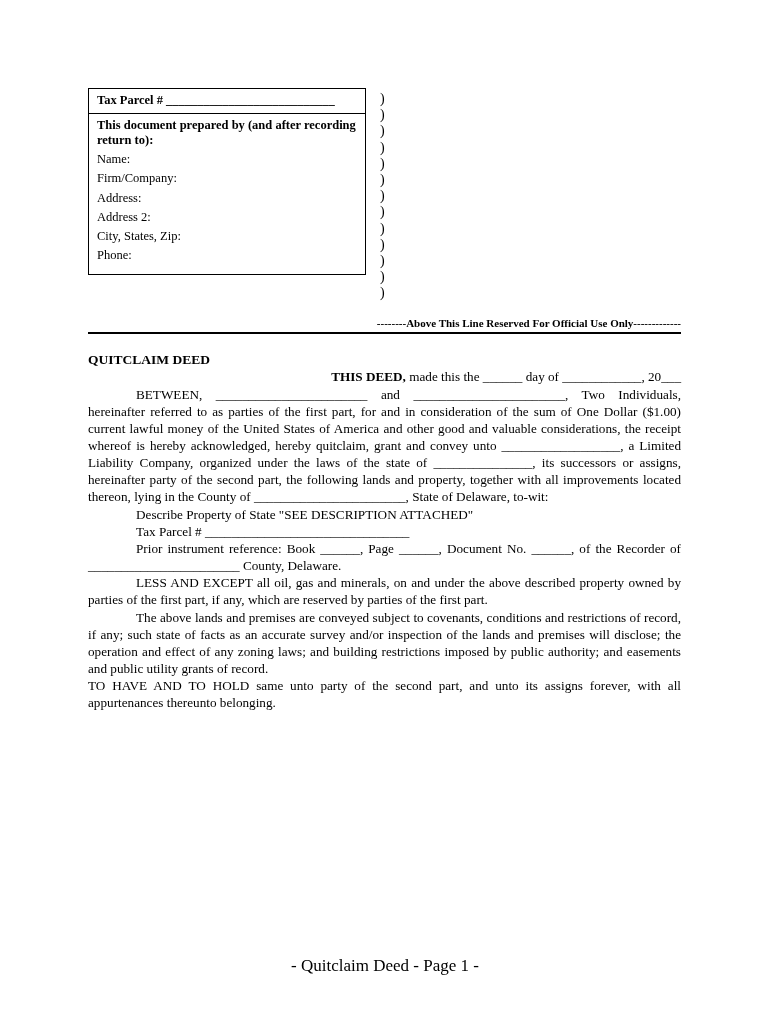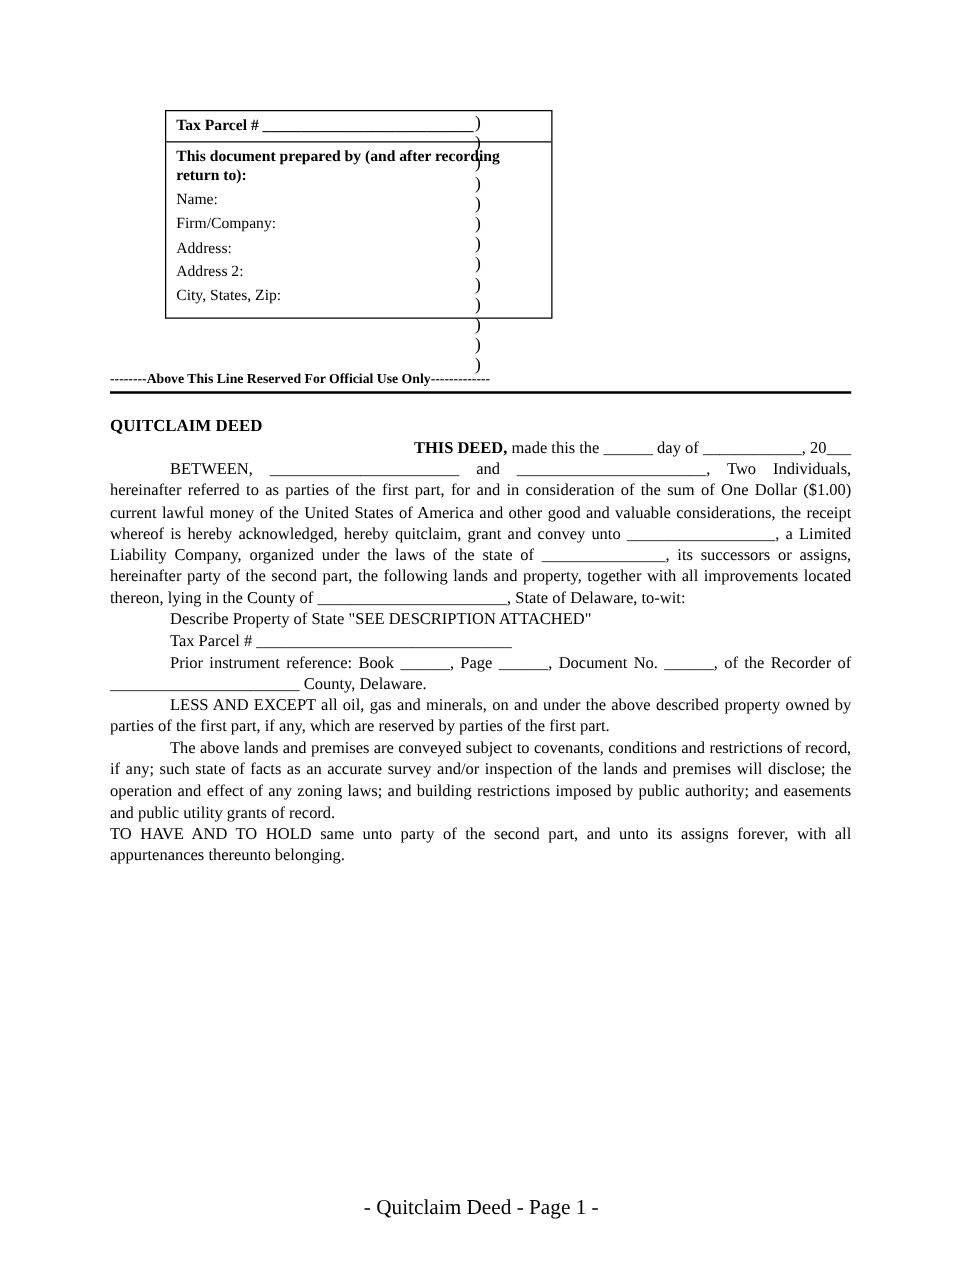--- a/index.html
+++ b/index.html
@@ -15,45 +15,44 @@
     background: #fff;
     overflow: hidden;
   }
   .content {
     position: absolute;
     left: 88px; right: 89px; top: 0; bottom: 0;
   }
   
   .header-area { position: relative; margin-top: 88px; }
   .boxes {
-    width: 310px;
+    width: 278px;
     border: 1.3px solid #000;
     font-size: 12.5px;
-    margin-left: 44px;
   }
   .tax-row {
     padding: 4px 8px 4px;
     border-bottom: 1.3px solid #000;
     font-weight: bold;
     line-height: 1.25;
   }
   .prepared { padding: 4px 8px 10px; }
   .prepared .prep-title { font-weight: bold; line-height: 1.22; }
   .prepared .field { line-height: 1.3; margin-top: 3px; }
   .parens {
     position: absolute;
     left: 292px; top: 3px;
     font-size: 14px;
     line-height: 16.2px;
     white-space: pre-line;
   }
   .official-row {
     margin-top: 42px;
     border-bottom: 2px solid #000;
-    text-align: left;
+    text-align: right;
     font-weight: bold;
     font-size: 11px;
     padding-bottom: 2px;
     line-height: 1.2;
   }
   
   .title-block { text-align: left; margin-top: 17px; }
   .doc-title { font-weight: bold; font-size: 13.5px; line-height: 1.3; }
   .doc-subtitle { font-size: 13.2px; line-height: 1.3; margin-top: 3px; }
   
@@ -81,20 +80,21 @@
     <div class="header-area">
       <div class="boxes">
         <div class="tax-row">Tax Parcel # ___________________________</div>
         <div class="prepared">
           <div class="prep-title">This document prepared by (and after recording return to):</div>
           <div class="field">Name:</div>
           <div class="field">Firm/Company:</div>
           <div class="field">Address:</div>
           <div class="field">Address 2:</div>
           <div class="field">City, States, Zip:</div>
+          <div class="field">Phone:</div>
         </div>
       </div>
       <div class="parens">)
 )
 )
 )
 )
 )
 )
 )

